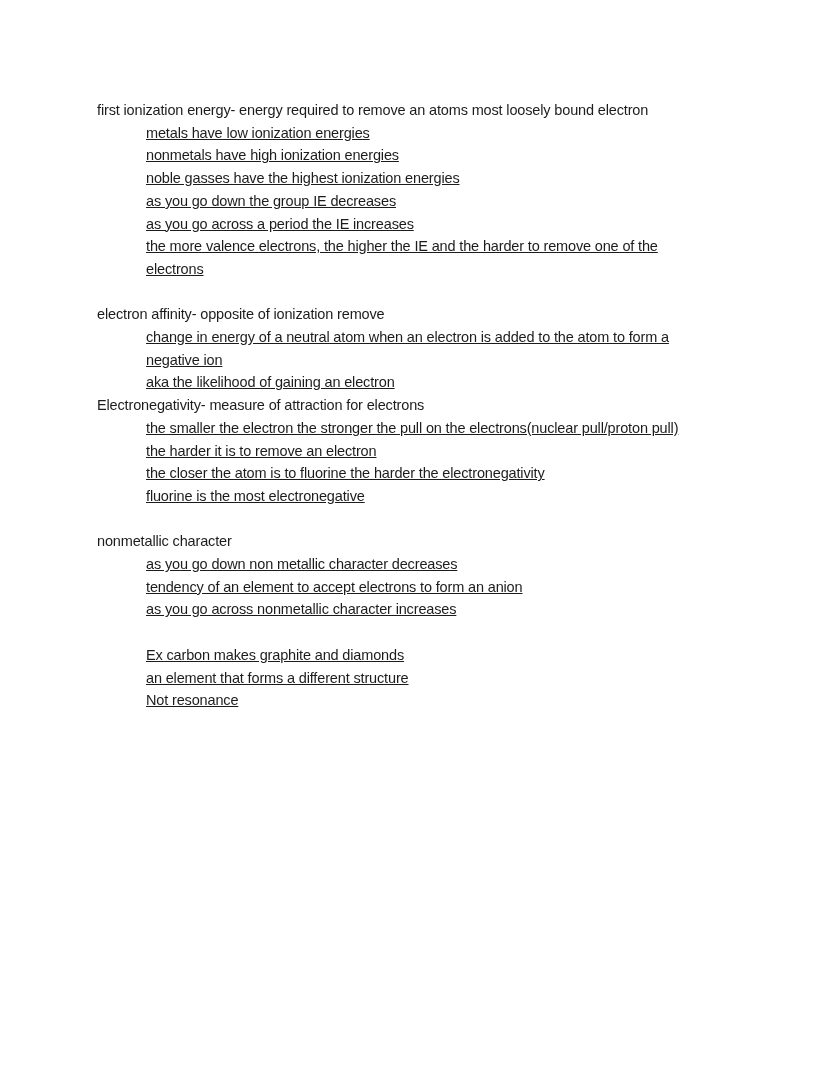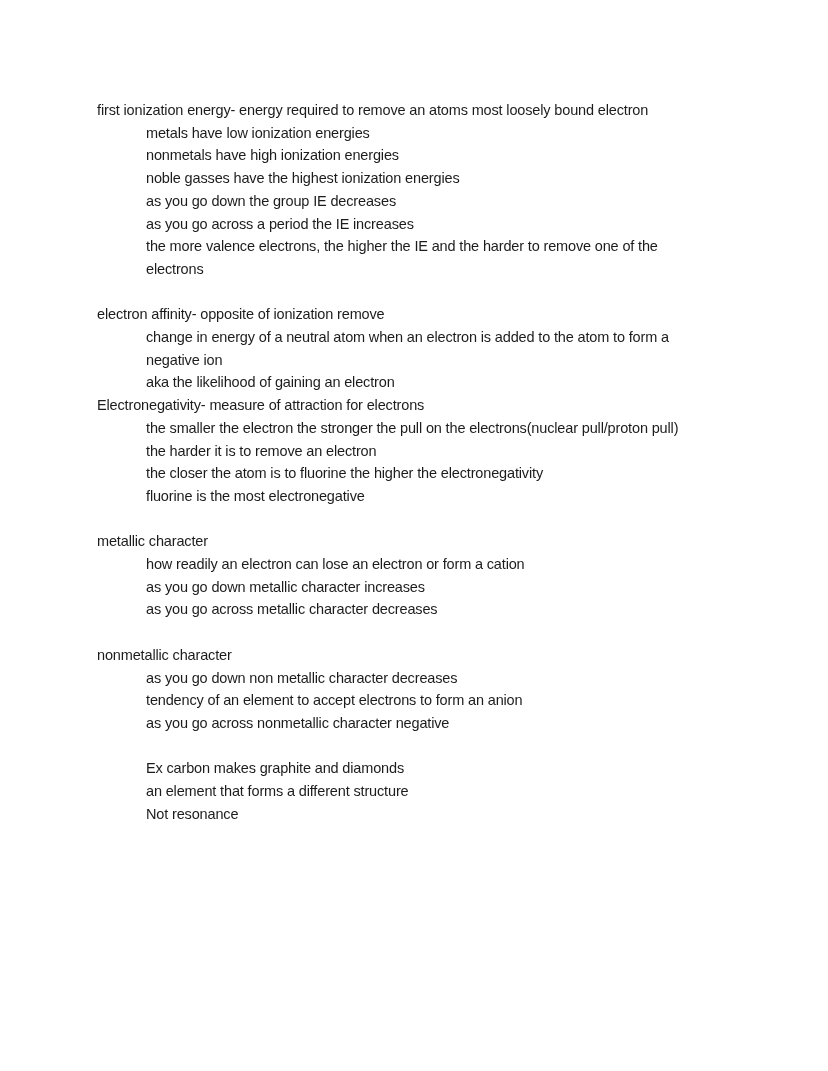--- a/index.html
+++ b/index.html
@@ -29,20 +29,21 @@
   .line {
     font-size: 14.5px;
     line-height: 22.7px;
     letter-spacing: -0.15px;
     color: #1c1c1c;
     white-space: nowrap;
   }
 
   .line.indent {
     padding-left: 49px;
+    text-decoration: underline;
   }
 </style>
 </head>
 <body>
 
 <div class="page">
     <div class="section">
       <div class="line">first ionization energy- energy required to remove an atoms most loosely bound electron</div>
       <div class="line indent">metals have low ionization energies</div>
       <div class="line indent">nonmetals have high ionization energies</div>
@@ -53,33 +54,27 @@
       <div class="line indent">electrons</div>
     </div>
     <div class="section">
       <div class="line">electron affinity- opposite of ionization remove</div>
       <div class="line indent">change in energy of a neutral atom when an electron is added to the atom to form a</div>
       <div class="line indent">negative ion</div>
       <div class="line indent">aka the likelihood of gaining an electron</div>
       <div class="line">Electronegativity- measure of attraction for electrons</div>
       <div class="line indent">the smaller the electron the stronger the pull on the electrons(nuclear pull/proton pull)</div>
       <div class="line indent">the harder it is to remove an electron</div>
-      <div class="line indent">the closer the atom is to fluorine the higher the electronegativity</div>
+      <div class="line indent">the closer the atom is to fluorine the harder the electronegativity</div>
       <div class="line indent">fluorine is the most electronegative</div>
-    </div>
-    <div class="section">
-      <div class="line">metallic character</div>
-      <div class="line indent">how readily an electron can lose an electron or form a cation</div>
-      <div class="line indent">as you go down metallic character increases</div>
-      <div class="line indent">as you go across metallic character decreases</div>
     </div>
     <div class="section">
       <div class="line">nonmetallic character</div>
       <div class="line indent">as you go down non metallic character decreases</div>
       <div class="line indent">tendency of an element to accept electrons to form an anion</div>
-      <div class="line indent">as you go across nonmetallic character negative</div>
+      <div class="line indent">as you go across nonmetallic character increases</div>
     </div>
     <div class="section">
       <div class="line indent">Ex carbon makes graphite and diamonds</div>
       <div class="line indent">an element that forms a different structure</div>
       <div class="line indent">Not resonance</div>
     </div>
   </div>
 
 </body></html>

